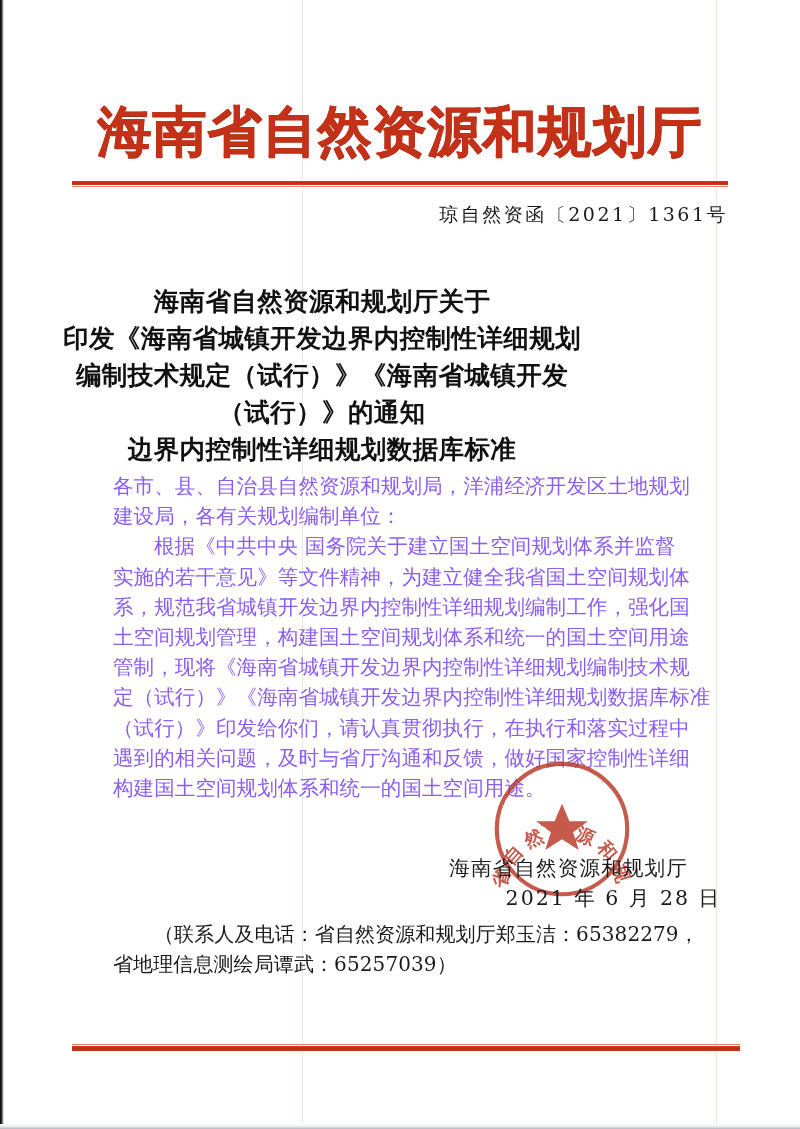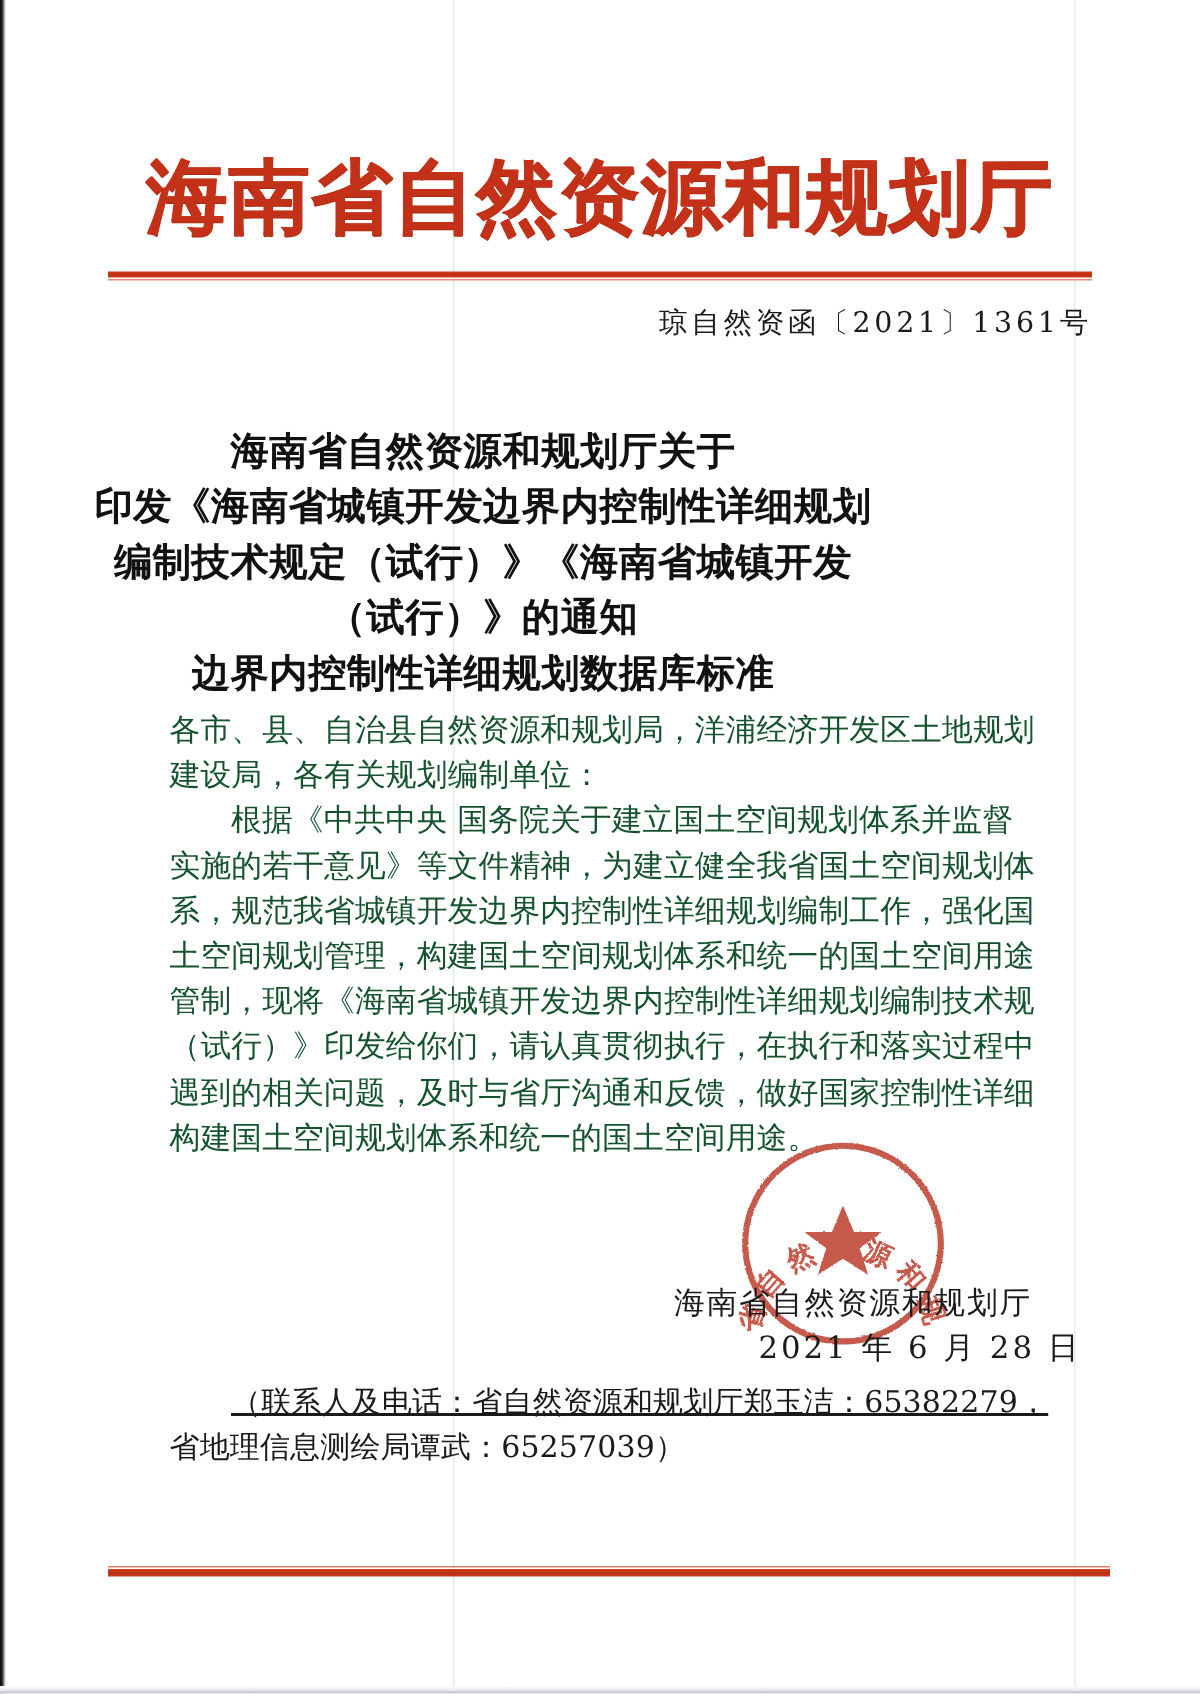--- a/index.html
+++ b/index.html
@@ -108,21 +108,21 @@
     position: absolute;
     left: 113px;
     top: 471px;
     width: 590px;
   }
   .body-line {
     font-family: "DejaVu Serif", "Liberation Serif", serif;
     font-size: 20.5px;
     line-height: 30.2px;
     letter-spacing: 0.1px;
-    color: #14532d;
+    color: #8b5cf6;
     white-space: nowrap;
   }
   .body-line.indent { text-indent: 41px; }
 
   
   .signature-block {
     position: absolute;
     left: 0;
     top: 853px;
     width: 800px;
@@ -159,21 +159,21 @@
     width: 600px;
   }
   .note-line {
     font-family: "DejaVu Serif", "Liberation Serif", serif;
     font-size: 20px;
     line-height: 30px;
     letter-spacing: 0.1px;
     color: #1a1a1a;
     white-space: nowrap;
   }
-  .note-line.indent { text-indent: 41px; text-decoration: underline; }
+  .note-line.indent { text-indent: 41px; }
 
   .rule-bottom {
     position: absolute;
     left: 72px;
     top: 1044px;
     width: 668px;
     height: 6px;
   }
   .rule-bottom .bar-thin {
     height: 1px;
@@ -214,20 +214,21 @@
   </div>
 
   <div class="body-block">
     <div class="body-line">各市、县、自治县自然资源和规划局，洋浦经济开发区土地规划</div>
     <div class="body-line">建设局，各有关规划编制单位：</div>
     <div class="body-line indent">根据《中共中央 国务院关于建立国土空间规划体系并监督</div>
     <div class="body-line">实施的若干意见》等文件精神，为建立健全我省国土空间规划体</div>
     <div class="body-line">系，规范我省城镇开发边界内控制性详细规划编制工作，强化国</div>
     <div class="body-line">土空间规划管理，构建国土空间规划体系和统一的国土空间用途</div>
     <div class="body-line">管制，现将《海南省城镇开发边界内控制性详细规划编制技术规</div>
+    <div class="body-line">定（试行）》《海南省城镇开发边界内控制性详细规划数据库标准</div>
     <div class="body-line">（试行）》印发给你们，请认真贯彻执行，在执行和落实过程中</div>
     <div class="body-line">遇到的相关问题，及时与省厅沟通和反馈，做好国家控制性详细</div>
     <div class="body-line">构建国土空间规划体系和统一的国土空间用途。</div>
   </div>
 
   <div class="seal">
     <svg viewBox="0 0 160 150" xmlns="http://www.w3.org/2000/svg">
       <defs>
         <path id="sealArc" d="M 80 140 m -58 0 a 58 58 0 1 1 116 0" fill="none"></path>
         <filter id="rough">

